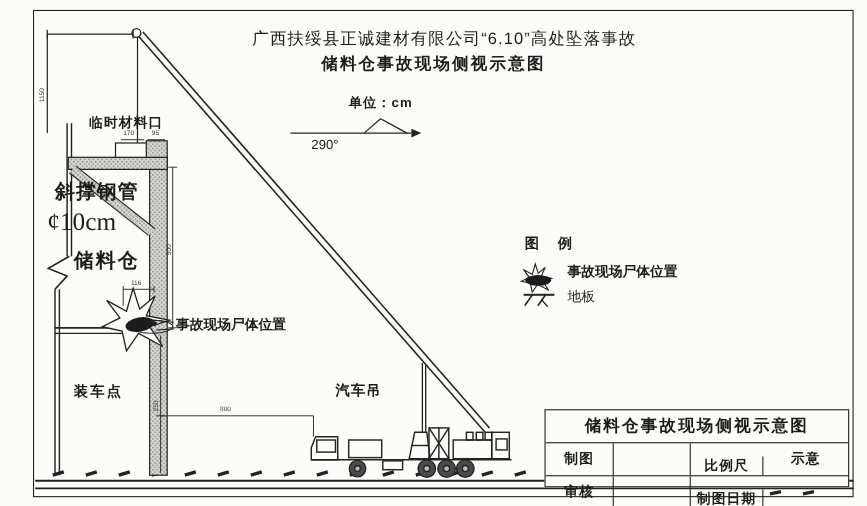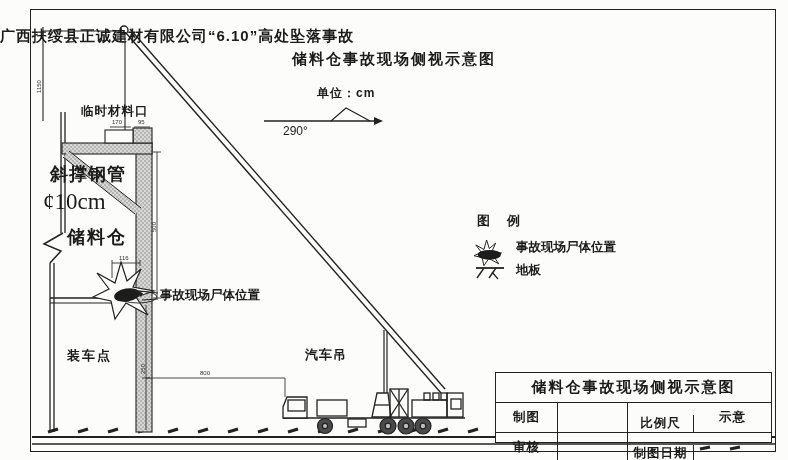--- a/index.html
+++ b/index.html
@@ -1,34 +1,34 @@
 <!DOCTYPE html>
 <html><head>
 <meta charset="utf-8">
 <style>
   html,body{margin:0;padding:0;background:#fff;}
   #stage{position:relative;width:788px;height:460px;background:#fcfcfa;overflow:hidden;
          font-family:"Liberation Sans",sans-serif;color:#1b1b1b;}
   #frame{position:absolute;left:30px;top:9px;width:746px;height:443px;border:1.6px solid #222;box-sizing:border-box;}
   svg{position:absolute;left:0;top:0;}
   .lbl{position:absolute;white-space:nowrap;color:#1c1c1c;line-height:1.15;}
-  .t1{left:0;right:0;top:27px;font-size:15px;font-weight:700;letter-spacing:1px;}
+  .t1{left:0;right:0;top:27px;text-align:center;font-size:15px;font-weight:400;letter-spacing:1px;padding-left:20px;}
   .t2{left:0;right:0;top:50px;text-align:center;font-size:15px;font-weight:600;letter-spacing:2px;}
   .unit{left:317px;top:87px;font-size:12px;font-weight:700;letter-spacing:1px;}
   .angle{left:283px;top:125px;font-size:12px;}
   .tempop{left:81px;top:104px;font-size:12.5px;font-weight:600;letter-spacing:1px;text-align:center;}
   .brace{left:50px;top:164px;font-size:18px;font-weight:700;letter-spacing:1px;}
   .bracedia{left:43px;top:189px;font-size:23px;font-family:Liberation Serif, serif;}
   .silo{left:67px;top:227px;font-size:18px;font-weight:600;letter-spacing:2px;}
   .loadpt{left:67px;top:349px;font-size:13px;font-weight:600;letter-spacing:2px;}
   .crane{left:305px;top:348px;font-size:13px;font-weight:600;letter-spacing:1px;}
   .callout{left:160px;top:288px;font-size:12.5px;font-weight:600;}
   .legend-title{left:477px;top:214px;font-size:13px;font-weight:600;letter-spacing:2px;}
   .legend-item1{left:516px;top:240px;font-size:12.5px;font-weight:600;}
-  .legend-item2{left:516px;top:263px;font-size:12.5px;font-weight:700;}
+  .legend-item2{left:516px;top:263px;font-size:12.5px;font-weight:400;}
   .dim{position:absolute;font-size:6px;color:#333;letter-spacing:0;}
   .vdim{transform:rotate(-90deg);transform-origin:left top;}
   
   #tblock{position:absolute;left:495px;top:372px;width:277px;height:71px;background:#fcfcfa;
           border:1.6px solid #222;box-sizing:border-box;display:flex;flex-direction:column;}
   #tb-head{flex:0 0 29px;border-bottom:1.4px solid #222;display:flex;align-items:center;justify-content:center;
            font-size:15px;font-weight:600;letter-spacing:2px;}
   .tb-row{flex:1;display:flex;}
   .tb-row.mid{border-bottom:1.4px solid #222;}
   .tb-cell{display:flex;align-items:center;justify-content:center;font-size:12.5px;font-weight:600;

